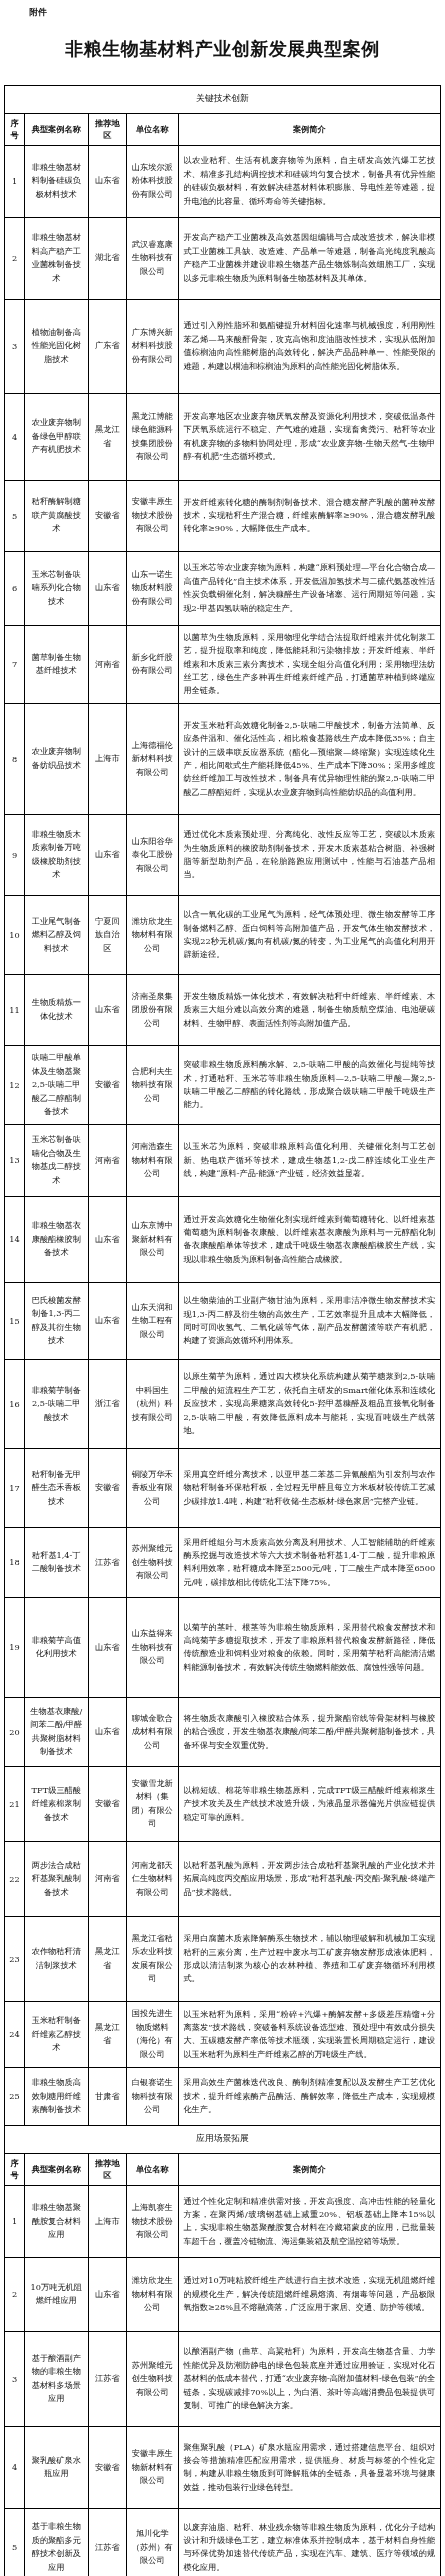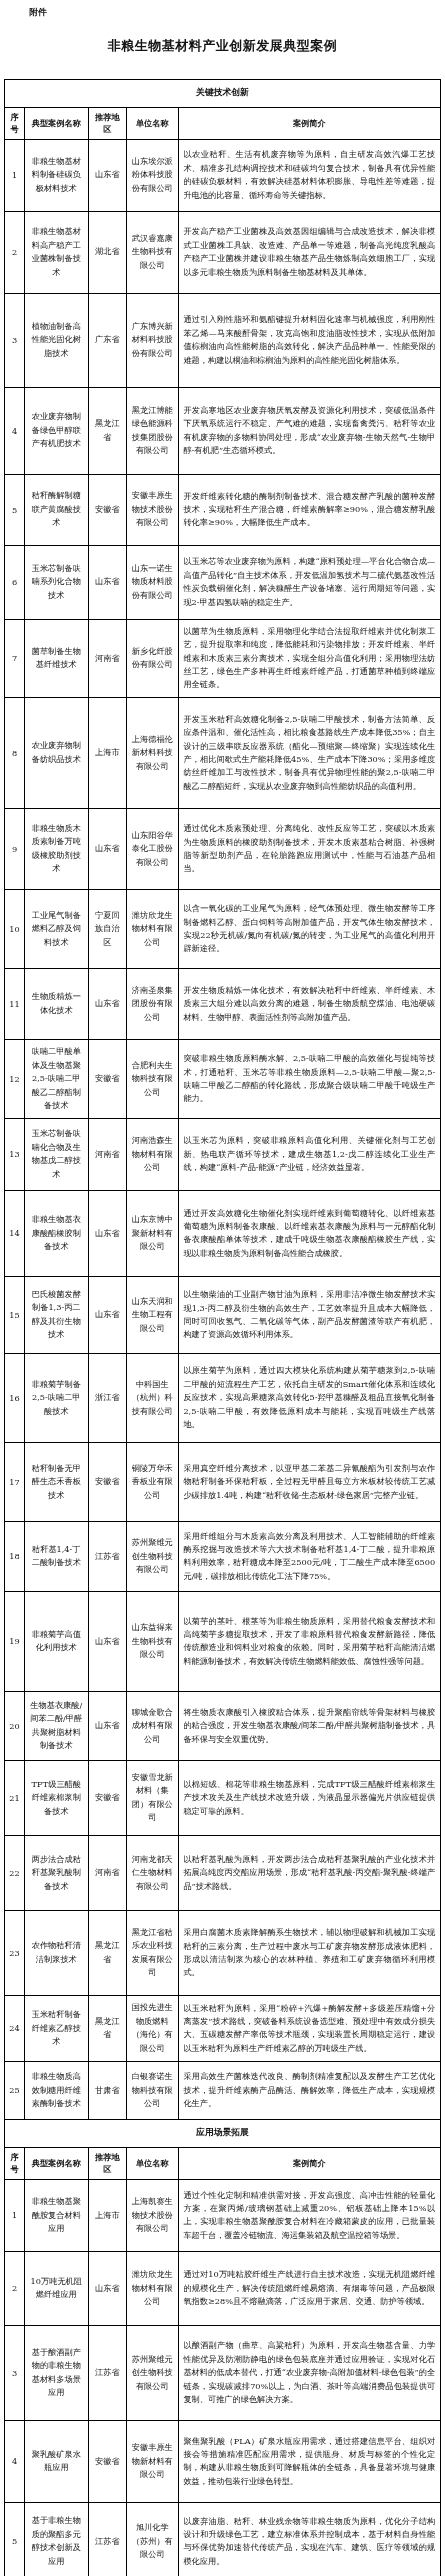--- a/index.html
+++ b/index.html
@@ -1,22 +1,22 @@
 <!DOCTYPE html>
 <html style="font-size:8.2px"><head>
 <meta charset="utf-8">
 <style>
   html,body{margin:0;padding:0;background:#ffffff;}
   body{width:445px;font-family:"DejaVu Serif","Liberation Serif",serif;color:#141414;}
   .page{position:relative;width:445px;padding:6.2px 0 14.4px;box-sizing:border-box;background:#fff;}
   .attachment{margin:1px 0 0 5.2px;font-size:8.8px;font-weight:bold;padding-left:24px;}
-  .doc-title{text-align:center;font-size:13px;font-weight:bold;margin:17.5px 0 0;letter-spacing:0.5px;font-family:"DejaVu Serif","Liberation Serif",serif;}
+  .doc-title{text-align:center;font-size:18px;font-weight:bold;margin:17.5px 0 0;letter-spacing:0.5px;font-family:"DejaVu Serif","Liberation Serif",serif;}
   table.cases{width:435px;margin:24px auto 0;border-collapse:collapse;table-layout:fixed;}
   table.cases td, table.cases th{border:0.5px solid #000;vertical-align:middle;word-break:break-all;box-sizing:border-box;}
-  tr.section-banner td{font-family:"DejaVu Sans","Liberation Sans",sans-serif;font-weight:700;font-size:8.8px;text-align:center;padding:3.1px 0;}
+  tr.section-banner td{font-family:"DejaVu Sans","Liberation Sans",sans-serif;font-weight:400;font-size:8.8px;text-align:center;padding:3.1px 0;}
   tr.col-header th{font-family:"DejaVu Sans","Liberation Sans",sans-serif;font-weight:700;font-size:8.2px;text-align:center;padding:2.1px 2.6px;line-height:1.5;}
   td.no{text-align:center;font-size:8.2px;padding:2.1px 1px;}
   td.name{text-align:center;font-size:8.2px;padding:5.2px 4.1px;line-height:1.65;}
   td.region{text-align:center;font-size:8.2px;padding:5.2px 3.1px;line-height:1.65;}
   td.org{text-align:center;font-size:8.2px;padding:5.2px 3.1px;line-height:1.65;}
   td.desc{font-size:8.2px;padding:5.2px 4.6px;line-height:1.63;text-align:justify;}
 </style>
 </head>
 <body>
 

